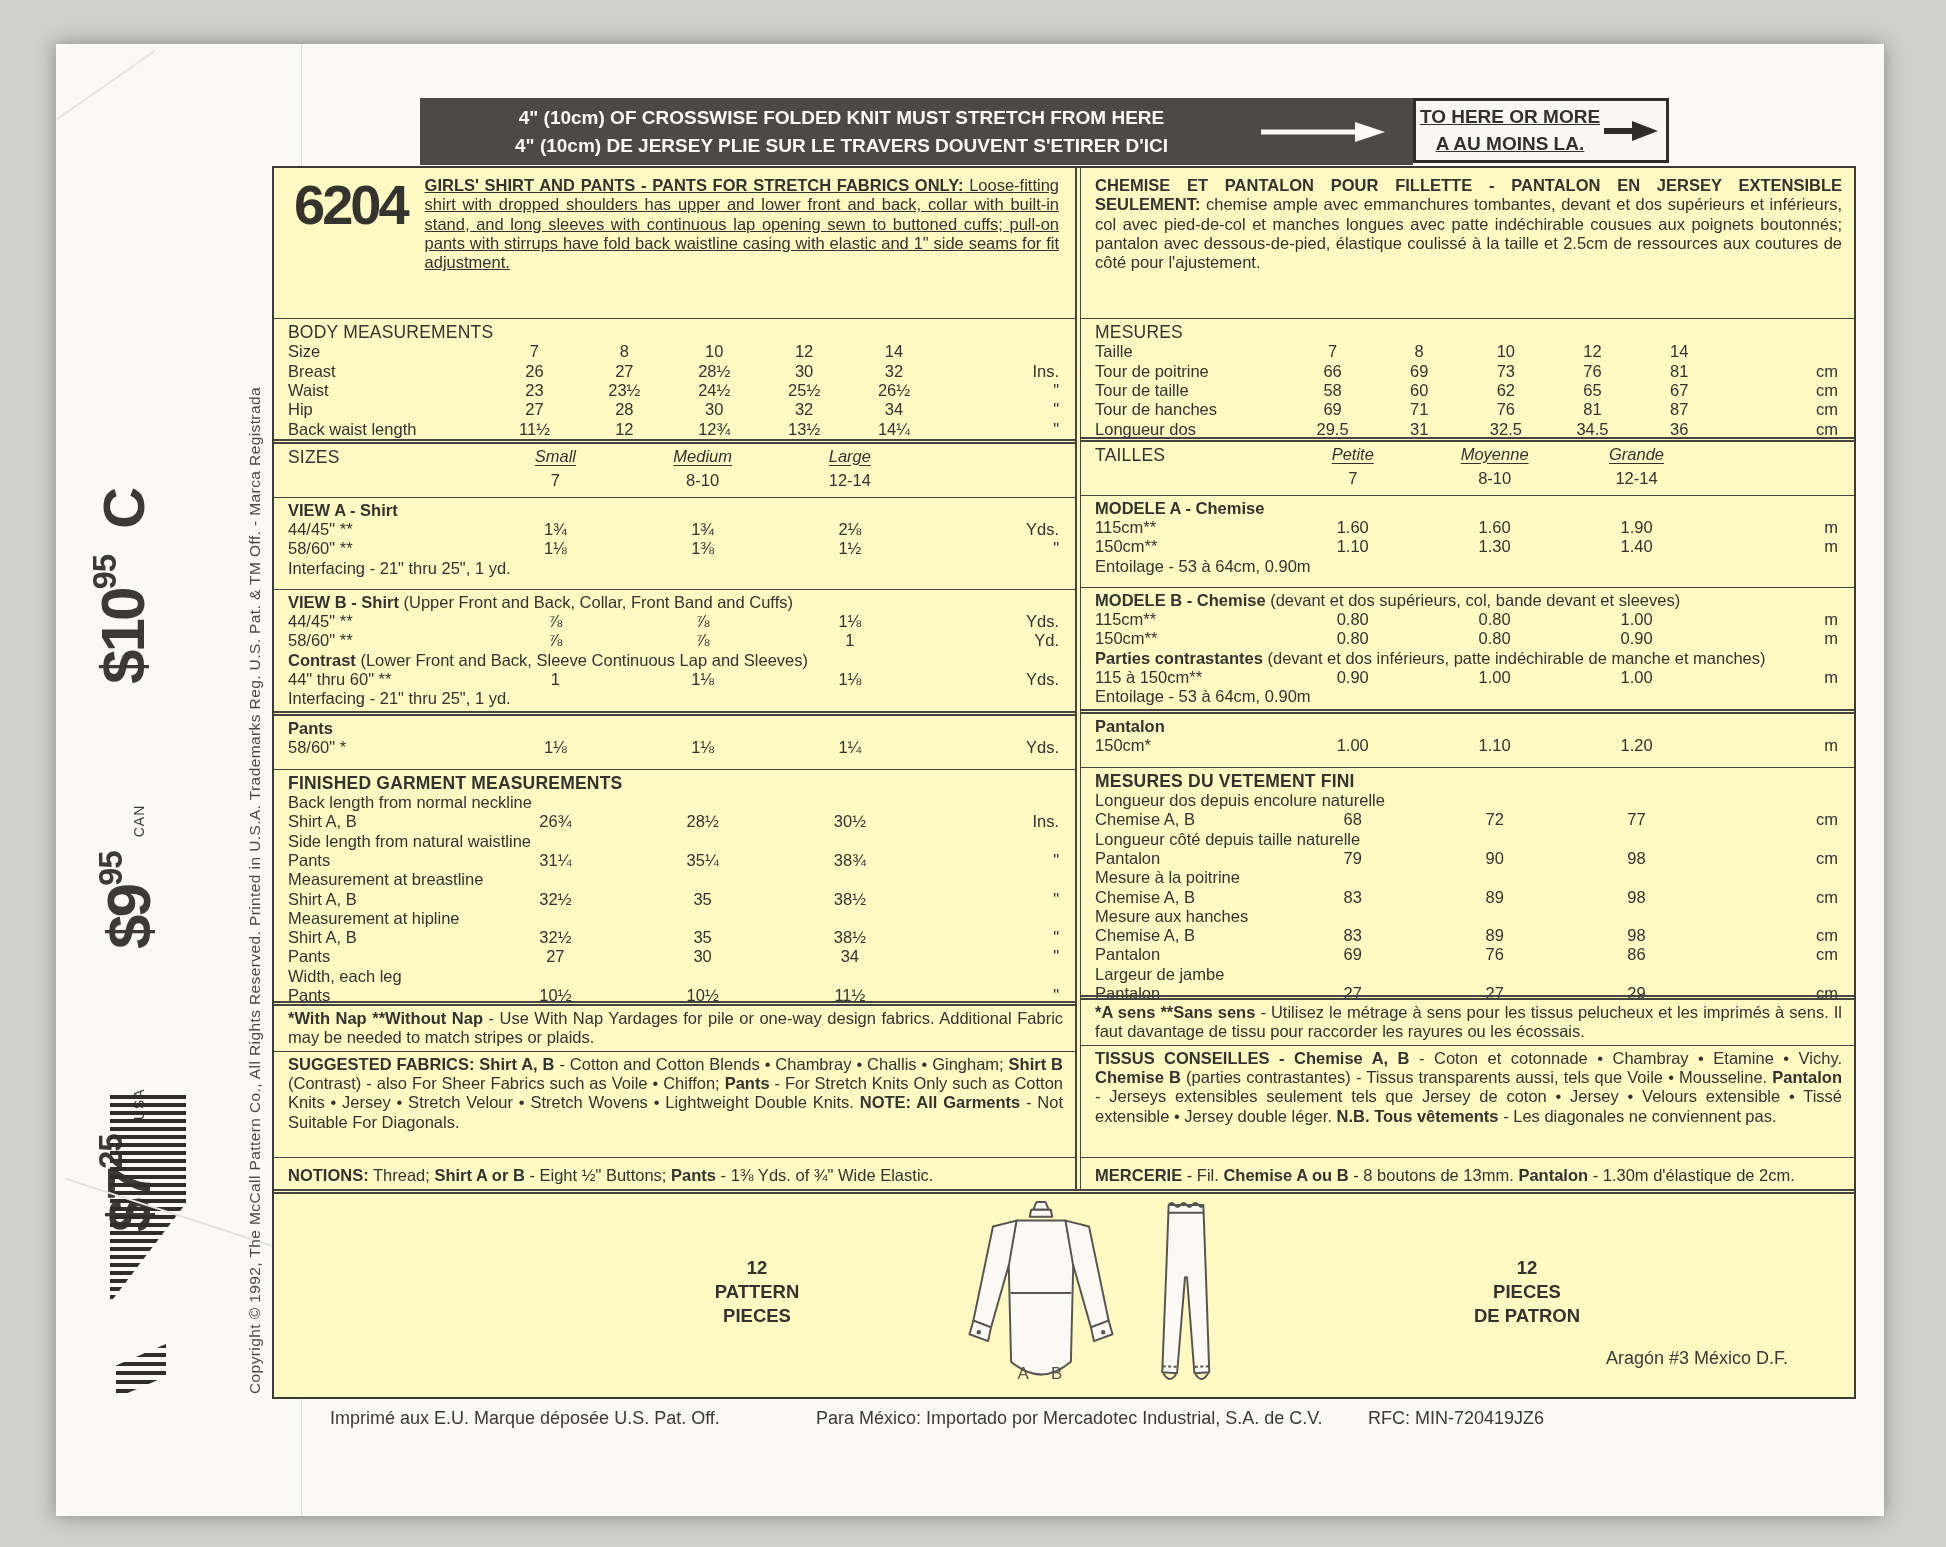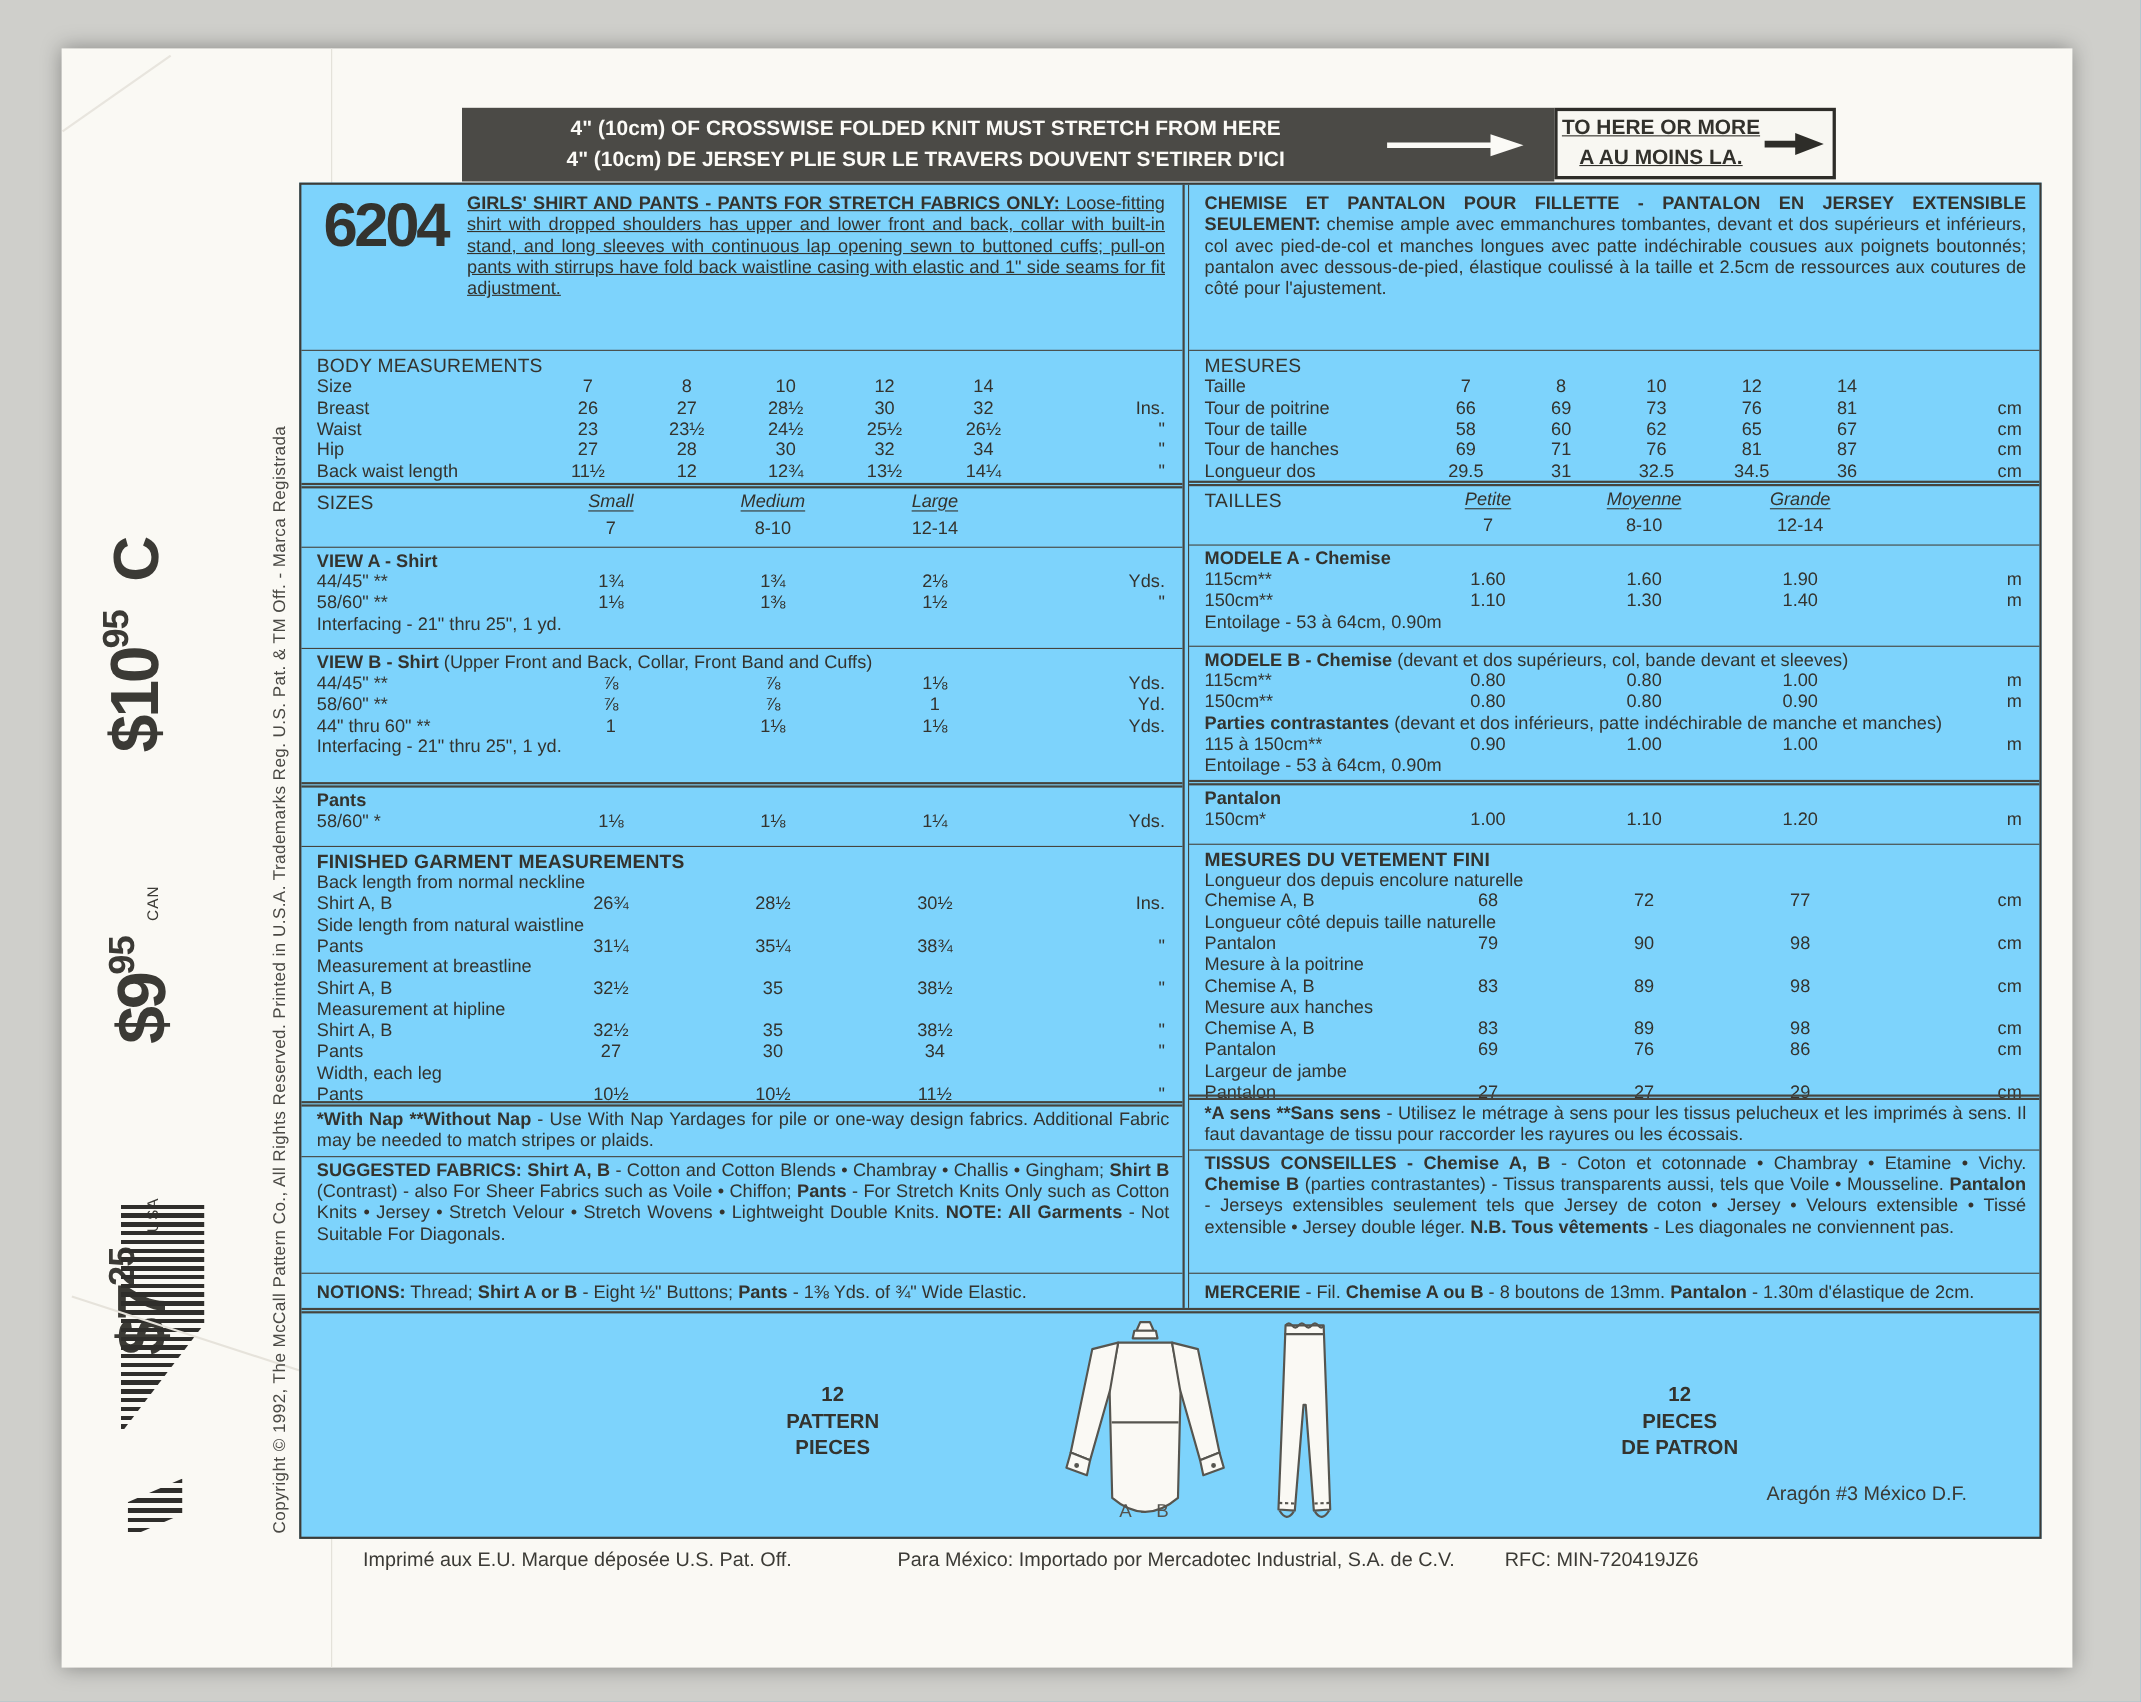--- a/index.html
+++ b/index.html
@@ -27,21 +27,21 @@
   .banner { position:absolute; left:420px; top:98px; width:993px; height:67px; background:#4b4a46;
             color:#fbfaf6; display:flex; align-items:center; }
   .banner-text { flex:1; text-align:center; font-weight:bold; font-size:19px; line-height:1.45; padding-right:150px; }
   .banner-arrow { position:absolute; right:26px; top:23px; }
   .tohere { position:absolute; left:1413px; top:98px; width:256px; height:65px; background:#f8f7f2;
             border:3px solid #2e2d29; display:flex; align-items:center; }
   .tohere-text { flex:1; text-align:center; font-weight:bold; font-size:19px; line-height:1.4; color:#32312c;text-decoration:underline; }
   .tohere-arrow { margin-right:8px; }
   
   .mainbox { position:absolute; left:272px; top:166px; width:1584px; height:1233px;
-             border:2.5px solid #3c3b36; background:#7dd3fc; display:flex; flex-direction:column; }
+             border:2.5px solid #3c3b36; background:#fef9c3; display:flex; flex-direction:column; }
   .cols { display:flex; flex:1; min-height:0; }
   .col { display:flex; flex-direction:column; }
   .col-en { width:50.7%; }
   .divider { width:6px; border-left:2px solid #45443e; border-right:1px solid #45443e; }
   .col-fr { flex:1; }
   .sec { padding:3px 12px 4px 14px; border-top:1.5px solid #45443e; font-size:16.5px; line-height:1.17; }
   .sec.first { border-top:none; }
   .sec.dbl { border-top:5px double #45443e; }
   .sec.grow { flex:1; }
   .caps-head { font-size:17.5px; letter-spacing:.2px; }
@@ -226,20 +226,21 @@
             <span class="v">1⅛</span>
             <span class="u">Yds.</span>
           </div>
           <div class="r3">
             <span>58/60" **</span>
             <span class="v">⅞</span>
             <span class="v">⅞</span>
             <span class="v">1</span>
             <span class="u">Yd.</span>
           </div>
+          <div><span class="b">Contrast</span><span> (Lower Front and Back, Sleeve Continuous Lap and Sleeves)</span></div>
           <div class="r3">
             <span>44" thru 60" **</span>
             <span class="v">1</span>
             <span class="v">1⅛</span>
             <span class="v">1⅛</span>
             <span class="u">Yds.</span>
           </div>
           <div class="note">Interfacing - 21" thru 25", 1 yd.</div>
         </div>
 

